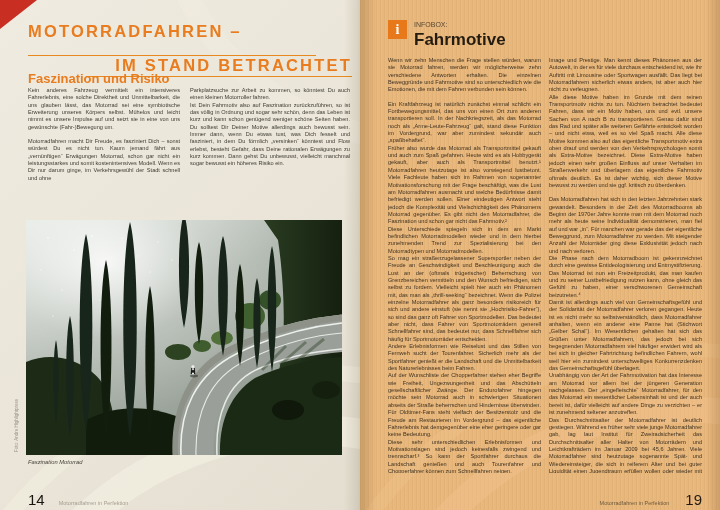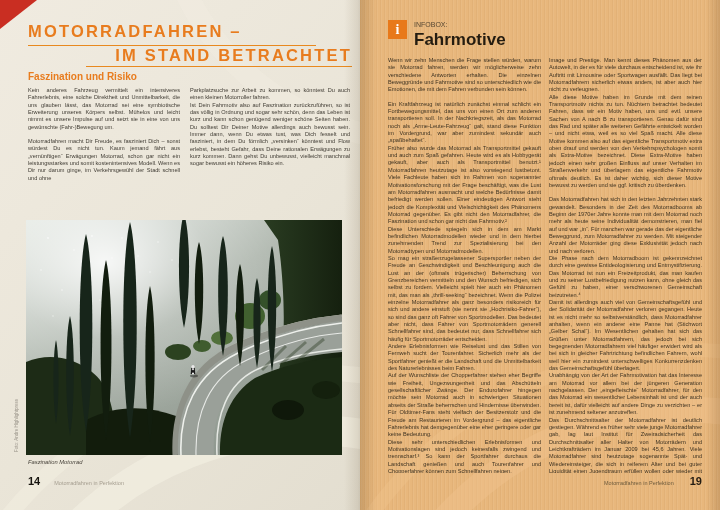--- a/index.html
+++ b/index.html
@@ -20,43 +20,43 @@
     background:linear-gradient(90deg, rgba(70,45,10,0) 0%, rgba(70,45,10,0.10) 42%, rgba(60,40,10,0.17) 55%, rgba(70,45,10,0) 100%); }
   .edge-shade { position:absolute; right:0; top:0; width:14px; height:510px; z-index:5; pointer-events:none;
     background:linear-gradient(270deg, rgba(80,45,10,0.18), rgba(80,45,10,0)); }
   .corner-triangle { position:absolute; left:0; top:0; width:0; height:0; z-index:7;
     border-top:29px solid #c92e22; border-right:37px solid transparent; }
 
   
   .title-block { position:absolute; left:28px; top:22px; width:324px; z-index:2;
     color:#e87c1e; font-weight:bold; letter-spacing:2.2px; }
   .title-line1 { display:block; width:288px; font-size:16.5px; line-height:19px;
-    padding-bottom:4px; border-bottom:1.5px solid #e8891f; }
+    padding-bottom:14px; border-bottom:1.5px solid #e8891f; }
   .title-line2 { display:block; margin-left:58px; width:266px; text-align:right;
     font-size:16.5px; line-height:17px; margin-top:1px;
     padding-bottom:2px; border-bottom:1.5px solid #e8891f; }
   .section-heading { position:absolute; left:28px; top:71px; z-index:2;
-    font-size:10px; font-weight:bold; color:#e87c1e; }
+    font-size:13px; font-weight:bold; color:#e87c1e; }
   .cols p { font-size:5.6px; line-height:7.35px; text-align:justify; color:#403c34; }
   .lcol { position:absolute; top:87px; z-index:2; overflow:hidden; }
   #lcol1 { left:28px; width:152px; height:126px; }
   #lcol2 { left:190px; width:160px; height:126px; }
   #lcol1 p:nth-child(2) { margin-top:7px; }
 
   .photo { position:absolute; left:26px; top:220px; width:316px; height:235px; z-index:2; }
   .photo svg { display:block; }
   .photo-credit { position:absolute; left:14px; top:452px; z-index:2;
     font-size:4.5px; color:#9a948a; white-space:nowrap;
     transform:rotate(-90deg); transform-origin:0 0; }
   .caption { position:absolute; left:28px; top:459px; z-index:2;
     font-size:5.8px; font-style:italic; color:#49443c; }
   .footer { position:absolute; top:475px; z-index:2; display:flex; align-items:baseline; }
   .footer-left { left:28px; gap:14px; }
   .footer-right { right:18px; gap:16px; }
-  .page-num { font-size:11px; font-weight:bold; color:#17140f; }
+  .page-num { font-size:15px; font-weight:normal; color:#17140f;margin-top:16px; }
   .running { font-size:5.5px; color:#a59e90; }
   .footer-right .running { color:#6d5a3c; }
   .footer-right .page-num { color:#241c12; }
 
   
   .infobox-head { position:absolute; left:28px; top:20px; z-index:2; display:flex; gap:7px; }
   .info-icon { width:19px; height:19px; background:#e8791a; color:#ffffff;
     font-family:"Liberation Serif", serif; font-weight:bold; font-size:14px;
     display:flex; align-items:center; justify-content:center; }
   .infobox-label { font-size:7px; color:#574833; margin-top:1px; }

